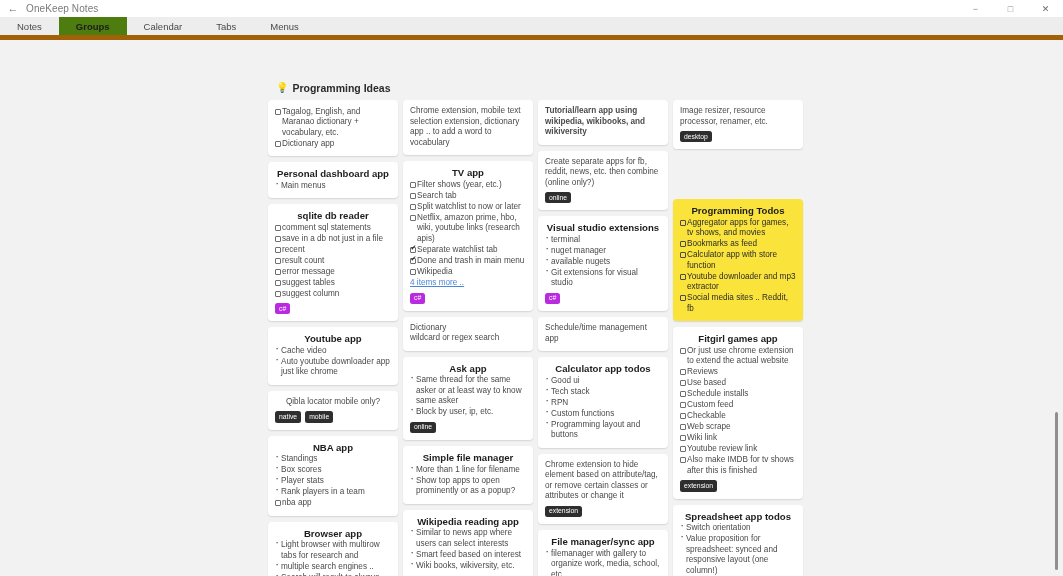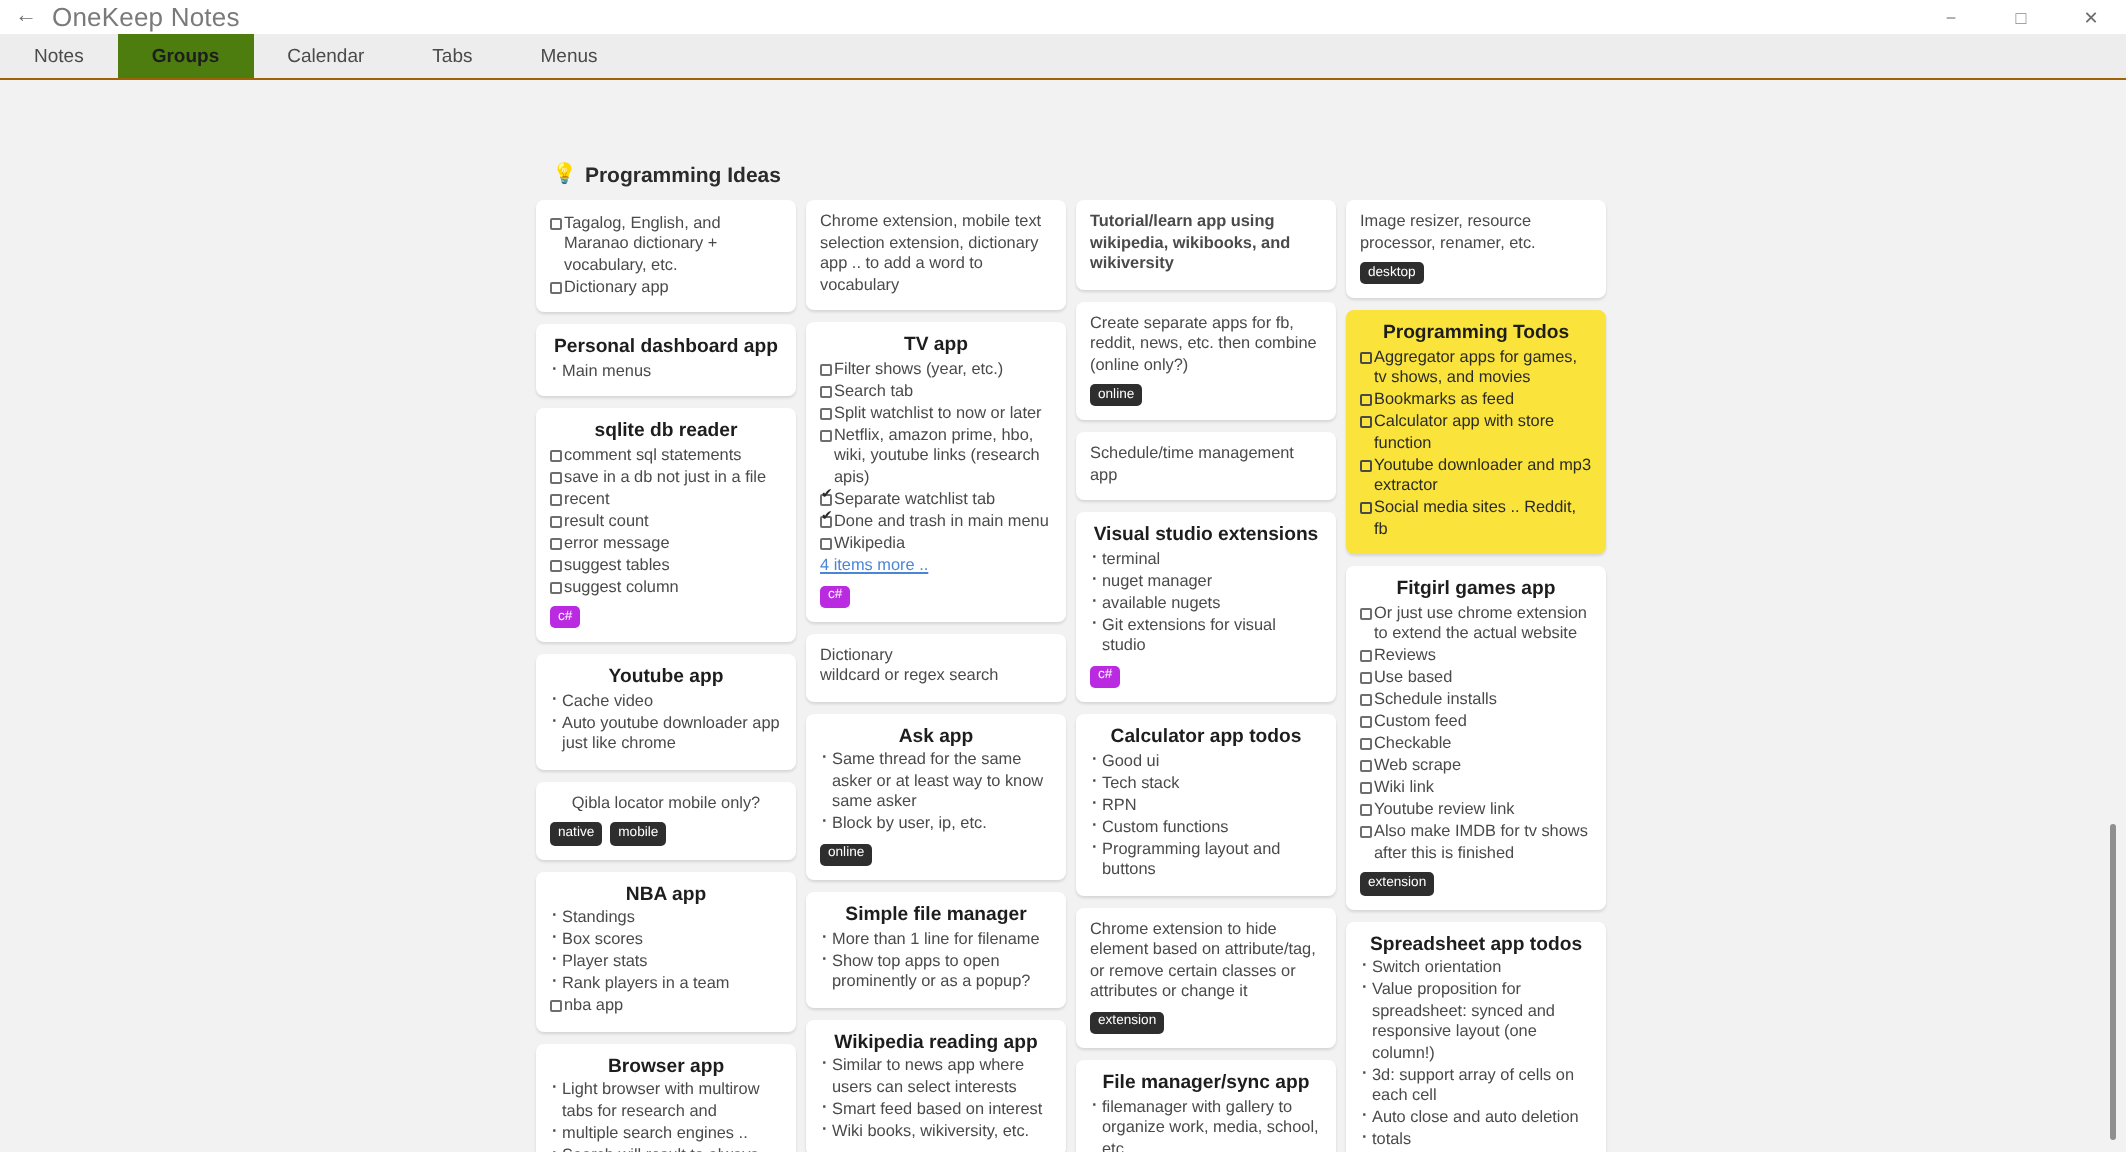--- a/index.html
+++ b/index.html
@@ -18,41 +18,41 @@
     display: flex;
     align-items: center;
     position: relative;
   }
   .back-arrow {
     width: 26px; text-align: center;
     font-size: 11px; color: #6d6d6d;
     line-height: 17px;
   }
   .app-title {
-    font-size: 13px; color: #7a7a7a;
+    font-size: 10px; color: #7a7a7a;
     letter-spacing: .1px;
   }
   .wincontrols {
     position: absolute; right: 0; top: 0;
     height: 17px; display: flex;
   }
   .wincontrols div {
     width: 35px; height: 17px;
     display: flex; align-items: center; justify-content: center;
     font-size: 9px; color: #8a8a8a;
   }
   .wincontrols div.close { color: #6d6d6d; }
 
   
   .tabstrip {
     height: 23px;
     background: #ededed;
     display: flex;
     align-items: stretch;
-    border-bottom: 1px solid #a16207;
+    border-bottom: 5px solid #a16207;
   }
   .tab {
     padding: 0 17px;
     display: flex; align-items: center;
     font-size: 9.5px;
     color: #4a4a4a;
     cursor: default;
   }
   .tab.active {
     background: #4d7c0f;
@@ -91,21 +91,21 @@
 
   .card {
     background: #ffffff;
     border-radius: 4px;
     padding: 6px 7px 7px 7px;
     box-shadow: 0 1px 1.5px rgba(0,0,0,.12);
     font-size: 8.2px;
     line-height: 1.28;
     color: #4a4a4a;
   }
-  .card.yellow { background: #fae43c; color: #2b2b2b; }
+  .card.yellow { background: #fae43c; color: #2b2b2b; margin-top: 44px; }
   .card.yellow .card-title { color: #1d1d1d; }
   .card.yellow .cb-label { color: #2b2b2b; }
   .card.yellow .cb-box { border-color: #4a4a4a; }
 
   .card-title {
     text-align: center;
     font-weight: bold;
     font-size: 9.6px;
     color: #1d1d1d;
     line-height: 1.2;
@@ -377,33 +377,33 @@
         <div class="card">
           <div class="plain" style="white-space: pre-line; font-weight: bold;">Tutorial/learn app using wikipedia, wikibooks, and wikiversity</div>
         </div>
         <div class="card">
           <div class="plain" style="white-space: pre-line;">Create separate apps for fb, reddit, news, etc. then combine (online only?)</div>
           <div class="tags">
             <span class="tag">online</span>
           </div>
         </div>
         <div class="card">
-          <div class="plain" style="white-space: pre-line;">Schedule/time management app</div>
-        </div>
-        <div class="card">
           <div class="card-title">Visual studio extensions</div>
           <ul class="bullets">
             <li>terminal</li>
             <li>nuget manager</li>
             <li>available nugets</li>
             <li>Git extensions for visual studio</li>
           </ul>
           <div class="tags">
             <span class="tag purple">c#</span>
           </div>
+        </div>
+        <div class="card">
+          <div class="plain" style="white-space: pre-line;">Schedule/time management app</div>
         </div>
         <div class="card">
           <div class="card-title">Calculator app todos</div>
           <ul class="bullets">
             <li>Good ui</li>
             <li>Tech stack</li>
             <li>RPN</li>
             <li>Custom functions</li>
             <li>Programming layout and buttons</li>
           </ul>

